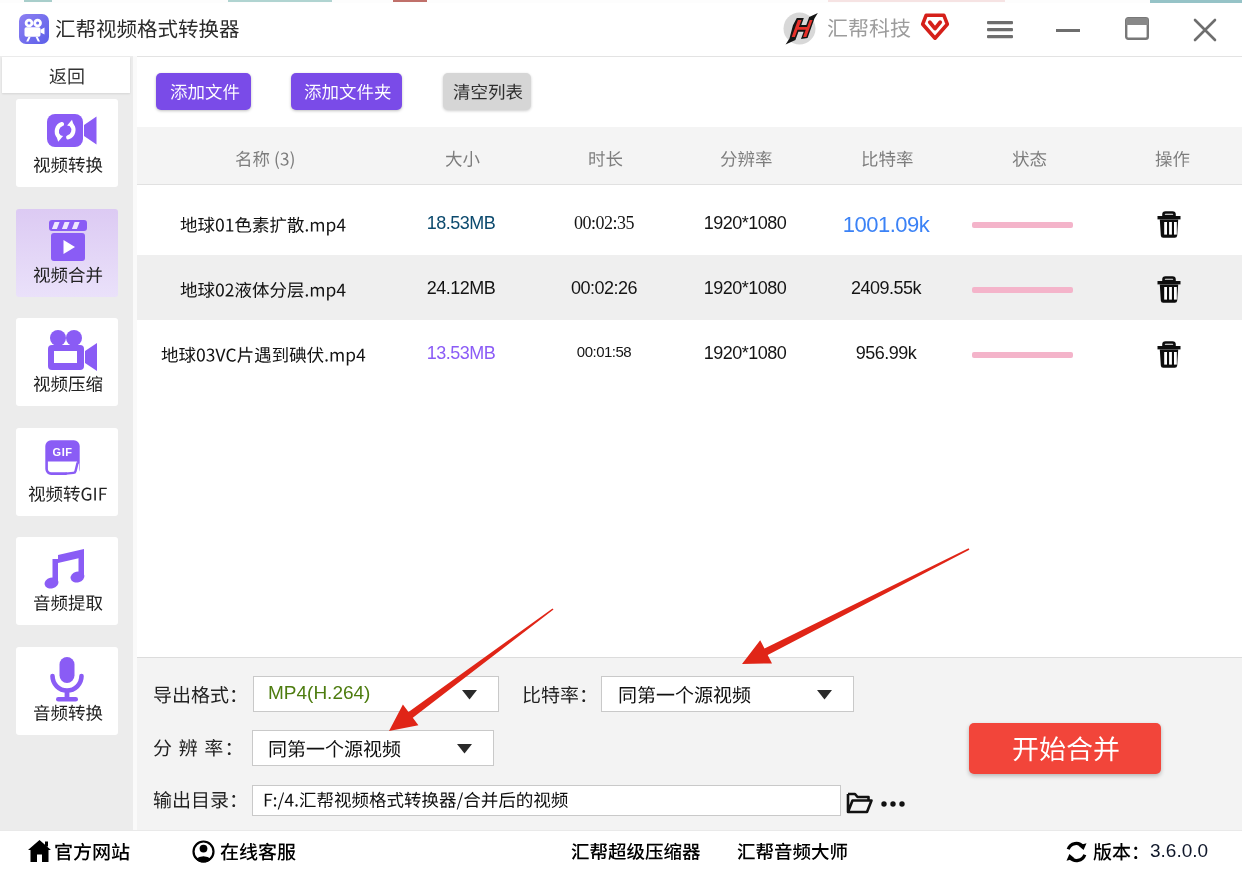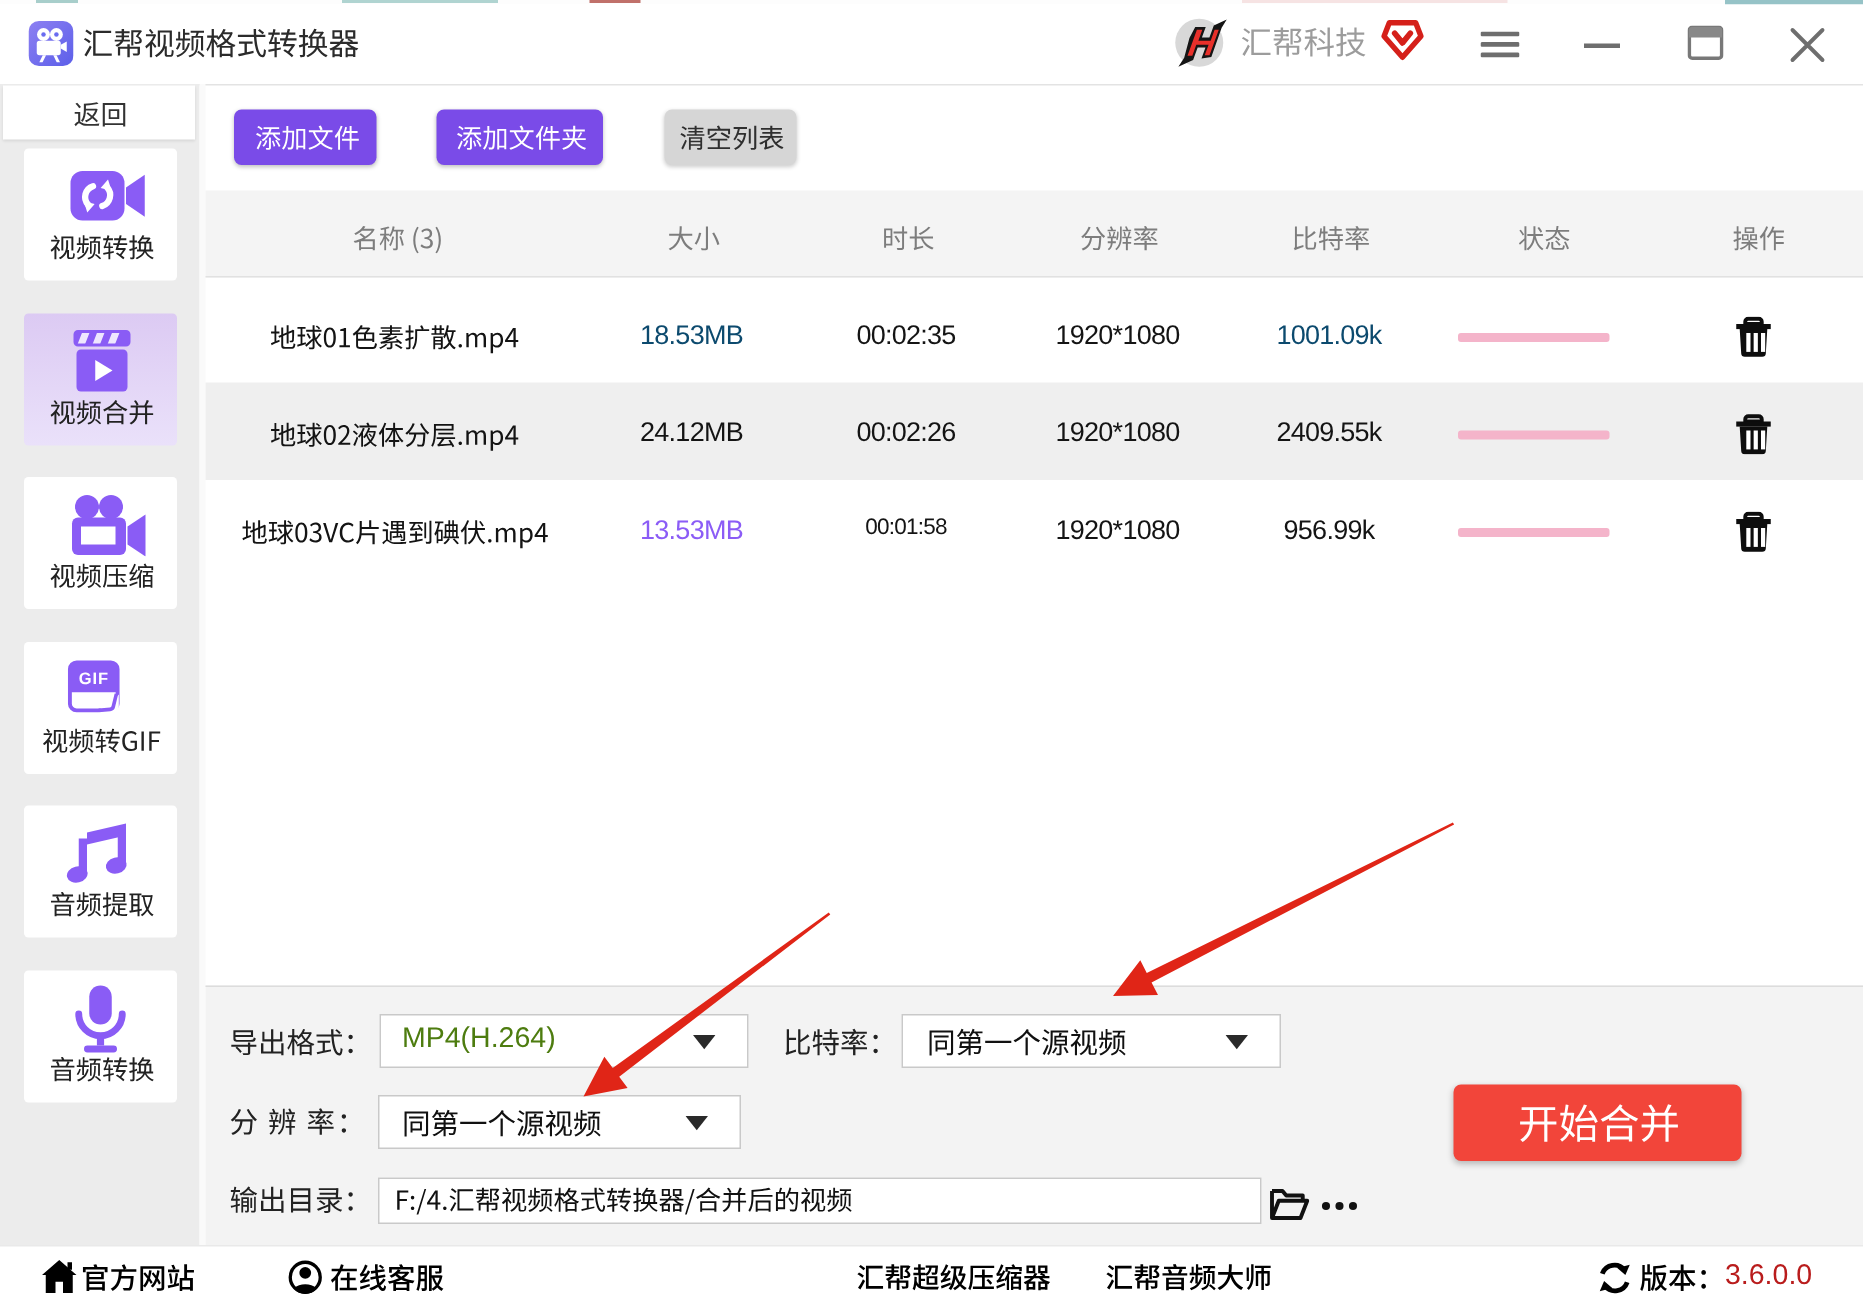--- a/index.html
+++ b/index.html
@@ -172,23 +172,23 @@
 <svg class="t" style="left:1010.5px;top:148.0px" width="37" height="22" viewBox="0 0 37 22">
       <path transform="translate(1,17.50)" fill="#7d7d7d" d="M13.0 -13.5C13.7 -12.6 14.6 -11.2 15.1 -10.4L16.1 -11.1C15.7 -11.9 14.8 -13.2 14.0 -14.1ZM0.9 -11.8C1.7 -10.8 2.7 -9.4 3.1 -8.5L4.1 -9.2C3.7 -10.1 2.7 -11.4 1.9 -12.4ZM10.3 -14.7V-10.6L10.3 -9.5H6.2V-8.2H10.2C9.9 -5.4 9.0 -2.1 5.7 0.5C6.1 0.8 6.5 1.1 6.8 1.4C9.4 -0.8 10.7 -3.4 11.2 -6.0C12.2 -2.7 13.7 -0.1 16.1 1.4C16.3 1.0 16.7 0.5 17.0 0.3C14.3 -1.2 12.7 -4.4 11.8 -8.2H16.6V-9.5H11.6L11.6 -10.6V-14.7ZM0.6 -3.4 1.3 -2.3C2.2 -3.1 3.3 -4.1 4.3 -5.1V1.4H5.6V-14.7H4.3V-6.7C2.9 -5.4 1.5 -4.1 0.6 -3.4Z M24.2 -7.2C25.2 -6.6 26.4 -5.7 27.0 -5.0L28.2 -5.8C27.5 -6.4 26.3 -7.3 25.3 -7.9ZM22.2 -4.2V-0.8C22.2 0.6 22.8 1.0 24.8 1.0C25.2 1.0 28.4 1.0 28.9 1.0C30.6 1.0 31.0 0.5 31.2 -1.7C30.8 -1.8 30.2 -2.0 30.0 -2.2C29.9 -0.4 29.7 -0.2 28.8 -0.2C28.1 -0.2 25.4 -0.2 24.9 -0.2C23.7 -0.2 23.5 -0.3 23.5 -0.8V-4.2ZM24.7 -4.6C25.7 -3.7 26.9 -2.4 27.4 -1.6L28.5 -2.3C27.9 -3.1 26.7 -4.4 25.7 -5.2ZM30.6 -4.1C31.5 -2.6 32.4 -0.6 32.7 0.6L34.0 0.2C33.6 -1.1 32.7 -3.0 31.8 -4.5ZM20.2 -4.2C19.9 -2.8 19.2 -1.0 18.4 0.1L19.6 0.7C20.4 -0.5 21.0 -2.4 21.4 -3.8ZM25.7 -14.8C25.6 -13.9 25.5 -13.1 25.3 -12.2H18.5V-11.0H24.9C24.1 -8.7 22.4 -6.8 18.3 -5.8C18.6 -5.5 18.9 -5.0 19.0 -4.7C23.6 -5.9 25.4 -8.2 26.3 -11.0C27.6 -7.9 29.9 -5.7 33.4 -4.8C33.6 -5.2 34.0 -5.7 34.3 -6.0C31.1 -6.7 28.9 -8.5 27.7 -11.0H34.1V-12.2H26.6C26.8 -13.1 26.9 -13.9 27.0 -14.8Z"></path>
     </svg>
 <svg class="t" style="left:1153.5px;top:148.0px" width="37" height="22" viewBox="0 0 37 22">
       <path transform="translate(1,17.50)" fill="#7d7d7d" d="M9.2 -13.0H13.3V-11.1H9.2ZM8.1 -14.0V-10.2H14.5V-14.0ZM7.4 -8.4H9.7V-6.4H7.4ZM12.8 -8.4H15.2V-6.4H12.8ZM2.8 -14.7V-11.2H0.8V-9.9H2.8V-6.1C2.0 -5.8 1.2 -5.6 0.6 -5.4L1.0 -4.1L2.8 -4.8V-0.1C2.8 0.1 2.7 0.1 2.5 0.1C2.4 0.1 1.9 0.1 1.3 0.1C1.4 0.5 1.6 1.0 1.6 1.3C2.5 1.3 3.1 1.3 3.5 1.1C3.9 0.9 4.0 0.5 4.0 -0.1V-5.3L5.8 -6.0L5.5 -7.1L4.0 -6.6V-9.9H5.7V-11.2H4.0V-14.7ZM10.6 -5.4V-4.1H6.0V-3.0H9.8C8.6 -1.7 6.7 -0.6 4.8 -0.0C5.1 0.2 5.5 0.7 5.7 1.0C7.5 0.4 9.3 -0.8 10.6 -2.3V1.4H11.8V-2.4C13.0 -1.0 14.6 0.2 16.1 0.9C16.3 0.5 16.6 0.1 16.9 -0.2C15.4 -0.7 13.7 -1.8 12.6 -3.0H16.6V-4.1H11.8V-5.4H16.3V-9.4H11.7V-5.4H10.7V-9.4H6.3V-5.4Z M26.7 -14.5C25.8 -11.9 24.4 -9.4 22.8 -7.7C23.1 -7.5 23.6 -7.1 23.9 -6.8C24.7 -7.8 25.6 -9.1 26.4 -10.5H27.6V1.4H28.9V-2.9H34.2V-4.1H28.9V-6.8H33.9V-8.0H28.9V-10.5H34.3V-11.8H27.0C27.4 -12.5 27.7 -13.4 28.0 -14.2ZM22.5 -14.6C21.5 -12.0 19.9 -9.3 18.1 -7.6C18.4 -7.4 18.8 -6.6 18.9 -6.3C19.5 -6.9 20.1 -7.6 20.6 -8.4V1.4H21.9V-10.5C22.6 -11.7 23.3 -13.0 23.7 -14.2Z"></path>
     </svg>
 <svg class="t" style="left:179.0px;top:213.5px" width="168" height="22" viewBox="0 0 168 22">
       <path transform="translate(1,17.50)" fill="#141414" d="M7.5 -13.1V-8.3L5.6 -7.5L6.1 -6.3L7.5 -6.9V-1.4C7.5 0.5 8.1 1.0 10.1 1.0C10.6 1.0 13.9 1.0 14.4 1.0C16.2 1.0 16.7 0.2 16.9 -2.2C16.5 -2.2 16.0 -2.5 15.7 -2.7C15.6 -0.7 15.4 -0.2 14.4 -0.2C13.7 -0.2 10.7 -0.2 10.2 -0.2C9.0 -0.2 8.8 -0.4 8.8 -1.3V-7.5L11.1 -8.5V-2.5H12.4V-9.0L14.8 -10.0C14.8 -7.2 14.8 -5.3 14.7 -4.8C14.6 -4.4 14.4 -4.4 14.2 -4.4C14.0 -4.4 13.4 -4.4 13.0 -4.4C13.1 -4.1 13.2 -3.6 13.3 -3.3C13.8 -3.3 14.5 -3.3 14.9 -3.4C15.5 -3.5 15.8 -3.8 15.9 -4.6C16.0 -5.2 16.1 -7.9 16.1 -11.1L16.1 -11.4L15.2 -11.7L15.0 -11.6L14.7 -11.3L12.4 -10.3V-14.7H11.1V-9.8L8.8 -8.8V-13.1ZM0.6 -2.7 1.1 -1.4C2.6 -2.1 4.6 -3.0 6.5 -3.8L6.2 -5.0L4.2 -4.2V-9.2H6.3V-10.5H4.2V-14.5H3.0V-10.5H0.7V-9.2H3.0V-3.6C2.1 -3.3 1.2 -2.9 0.6 -2.7Z M24.4 -8.9C25.1 -7.8 25.9 -6.4 26.2 -5.6L27.3 -6.1C27.0 -7.0 26.2 -8.3 25.4 -9.3ZM30.5 -13.8C31.3 -13.3 32.2 -12.5 32.6 -11.9L33.4 -12.7C33.0 -13.2 32.0 -14.0 31.3 -14.5ZM32.9 -9.4C32.3 -8.5 31.4 -7.1 30.5 -6.1C30.2 -7.2 29.9 -8.4 29.7 -9.8V-10.4H34.3V-11.7H29.7V-14.7H28.4V-11.7H24.1V-10.4H28.4V-5.8C26.6 -4.2 24.6 -2.5 23.4 -1.5L24.2 -0.4C25.4 -1.5 27.0 -2.9 28.4 -4.4V-0.2C28.4 0.1 28.3 0.2 28.0 0.2C27.7 0.2 26.8 0.2 25.8 0.1C26.0 0.5 26.2 1.1 26.3 1.4C27.7 1.4 28.5 1.4 29.0 1.1C29.5 0.9 29.7 0.6 29.7 -0.2V-5.1C30.5 -2.9 31.7 -1.3 33.7 0.1C33.9 -0.2 34.2 -0.6 34.6 -0.9C32.9 -2.0 31.8 -3.3 31.0 -5.0C31.9 -6.0 33.1 -7.6 34.0 -8.8ZM18.1 -1.7 18.4 -0.4C20.0 -0.9 22.1 -1.6 24.0 -2.2L23.8 -3.4L21.6 -2.7V-7.2H23.4V-8.5H21.6V-12.3H23.7V-13.5H18.3V-12.3H20.4V-8.5H18.4V-7.2H20.4V-2.4Z M39.9 0.2C42.3 0.2 43.9 -2.0 43.9 -6.5C43.9 -10.9 42.3 -13.1 39.9 -13.1C37.4 -13.1 35.9 -10.9 35.9 -6.5C35.9 -2.0 37.4 0.2 39.9 0.2ZM39.9 -1.1C38.4 -1.1 37.4 -2.7 37.4 -6.5C37.4 -10.2 38.4 -11.8 39.9 -11.8C41.3 -11.8 42.3 -10.2 42.3 -6.5C42.3 -2.7 41.3 -1.1 39.9 -1.1Z M46.3 0.0H53.3V-1.3H50.7V-12.8H49.5C48.8 -12.4 48.0 -12.1 46.8 -11.9V-10.9H49.1V-1.3H46.3Z M62.7 -8.6V-5.6H58.7V-8.6ZM64.0 -8.6H68.2V-5.6H64.0ZM64.9 -12.0C64.4 -11.3 63.7 -10.4 63.1 -9.9H58.4C59.1 -10.5 59.7 -11.2 60.3 -12.0ZM60.6 -14.8C59.4 -12.4 57.3 -10.3 55.1 -8.9C55.4 -8.7 55.7 -8.0 55.8 -7.7C56.4 -8.1 56.9 -8.5 57.4 -8.9V-1.4C57.4 0.6 58.3 1.1 61.0 1.1C61.7 1.1 67.1 1.1 67.8 1.1C70.4 1.1 71.0 0.3 71.3 -2.4C70.9 -2.5 70.3 -2.7 70.0 -2.9C69.8 -0.6 69.5 -0.1 67.8 -0.1C66.6 -0.1 61.9 -0.1 61.0 -0.1C59.0 -0.1 58.7 -0.4 58.7 -1.4V-4.3H68.2V-3.5H69.5V-9.9H64.7C65.5 -10.7 66.3 -11.7 66.9 -12.6L66.0 -13.2L65.8 -13.2H61.1C61.4 -13.5 61.6 -13.9 61.8 -14.3Z M83.1 -1.5C84.5 -0.8 86.4 0.4 87.3 1.1L88.4 0.3C87.4 -0.5 85.5 -1.5 84.0 -2.2ZM77.1 -2.2C76.0 -1.3 74.3 -0.4 72.7 0.3C73.0 0.5 73.5 0.9 73.7 1.2C75.2 0.5 77.1 -0.6 78.3 -1.8ZM75.3 -5.1C75.6 -5.3 76.1 -5.3 79.6 -5.5C78.0 -4.8 76.6 -4.3 76.1 -4.1C75.0 -3.8 74.2 -3.6 73.6 -3.5C73.7 -3.2 73.9 -2.6 74.0 -2.4C74.4 -2.5 75.1 -2.6 80.3 -2.9V-0.1C80.3 0.1 80.2 0.1 79.9 0.1C79.7 0.2 78.7 0.2 77.6 0.1C77.9 0.5 78.1 1.0 78.1 1.3C79.4 1.3 80.3 1.3 80.8 1.1C81.4 0.9 81.6 0.6 81.6 -0.1V-3.0L85.9 -3.2C86.4 -2.8 86.8 -2.4 87.1 -2.1L88.1 -2.8C87.4 -3.6 85.9 -4.7 84.7 -5.5L83.7 -4.9C84.1 -4.6 84.5 -4.4 84.9 -4.1L77.7 -3.7C80.1 -4.5 82.5 -5.5 84.9 -6.8L84.0 -7.6C83.3 -7.3 82.6 -6.9 81.9 -6.5L77.8 -6.3C78.8 -6.7 79.7 -7.2 80.6 -7.8L80.2 -8.1H88.5V-9.2H81.3V-10.3H86.7V-11.3H81.3V-12.4H87.7V-13.4H81.3V-14.7H80.0V-13.4H73.8V-12.4H80.0V-11.3H74.7V-10.3H80.0V-9.2H72.9V-8.1H79.0C77.9 -7.4 76.6 -6.8 76.2 -6.6C75.7 -6.4 75.3 -6.3 75.0 -6.3C75.1 -6.0 75.2 -5.4 75.3 -5.1Z M92.5 -14.7V-11.2H90.4V-9.9H92.5V-6.1C91.6 -5.8 90.8 -5.6 90.1 -5.4L90.5 -4.1L92.5 -4.7V-0.2C92.5 0.0 92.4 0.1 92.2 0.1C92.0 0.1 91.3 0.1 90.5 0.1C90.7 0.4 90.9 1.0 90.9 1.3C92.0 1.3 92.7 1.3 93.1 1.1C93.6 0.9 93.7 0.5 93.7 -0.2V-5.1L95.7 -5.8L95.5 -7.0L93.7 -6.5V-9.9H95.7V-11.2H93.7V-14.7ZM100.1 -14.2C100.5 -13.5 100.9 -12.7 101.2 -12.0H96.8V-7.7C96.8 -5.1 96.6 -1.7 94.7 0.7C95.0 0.9 95.5 1.2 95.8 1.5C97.8 -1.1 98.1 -4.9 98.1 -7.6V-10.8H106.1V-12.0H101.9L102.5 -12.3C102.2 -12.9 101.7 -13.9 101.3 -14.6Z M113.1 -14.6V-12.6H110.9V-14.6H109.7V-12.6H107.9V-11.5H109.7V-9.4H107.6V-8.3H116.2V-9.4H114.4V-11.5H116.1V-12.6H114.4V-14.6ZM110.9 -11.5H113.1V-9.4H110.9ZM110.1 -3.8H113.9V-2.6H110.1ZM110.1 -4.8V-6.1H113.9V-4.8ZM108.9 -7.1V1.4H110.1V-1.6H113.9V0.0C113.9 0.2 113.9 0.3 113.7 0.3C113.5 0.3 112.8 0.3 112.0 0.3C112.2 0.6 112.3 1.1 112.4 1.4C113.5 1.4 114.2 1.4 114.6 1.2C115.0 1.0 115.2 0.6 115.2 0.0V-7.1ZM118.3 -10.2H121.3C121.0 -8.0 120.5 -6.1 119.8 -4.6C119.1 -6.2 118.6 -8.1 118.2 -10.1ZM117.9 -14.7C117.5 -11.7 116.7 -8.8 115.5 -7.0C115.8 -6.7 116.2 -6.2 116.4 -5.9C116.8 -6.5 117.2 -7.2 117.5 -8.1C117.9 -6.3 118.4 -4.6 119.1 -3.2C118.2 -1.7 116.9 -0.6 115.2 0.3C115.5 0.6 115.9 1.1 116.0 1.4C117.6 0.5 118.8 -0.6 119.8 -1.9C120.6 -0.5 121.6 0.6 122.9 1.4C123.1 1.1 123.6 0.5 123.9 0.3C122.5 -0.5 121.4 -1.6 120.5 -3.2C121.5 -5.1 122.2 -7.4 122.6 -10.2H123.7V-11.4H118.6C118.9 -12.4 119.1 -13.5 119.2 -14.5Z M126.9 0.2C127.5 0.2 128.0 -0.3 128.0 -1.0C128.0 -1.7 127.5 -2.2 126.9 -2.2C126.2 -2.2 125.7 -1.7 125.7 -1.0C125.7 -0.3 126.2 0.2 126.9 0.2Z M130.9 0.0H132.5V-6.9C133.4 -7.9 134.2 -8.3 134.9 -8.3C136.1 -8.3 136.7 -7.6 136.7 -5.8V0.0H138.2V-6.9C139.1 -7.9 139.9 -8.3 140.6 -8.3C141.9 -8.3 142.4 -7.6 142.4 -5.8V0.0H144.0V-6.0C144.0 -8.4 143.1 -9.7 141.1 -9.7C140.0 -9.7 139.0 -9.0 138.0 -7.9C137.6 -9.0 136.8 -9.7 135.4 -9.7C134.2 -9.7 133.2 -9.0 132.4 -8.1H132.4L132.2 -9.5H130.9Z M147.1 4.0H148.7V0.8L148.7 -0.9C149.5 -0.2 150.4 0.2 151.3 0.2C153.5 0.2 155.4 -1.6 155.4 -4.9C155.4 -7.8 154.1 -9.7 151.6 -9.7C150.5 -9.7 149.5 -9.1 148.6 -8.4H148.6L148.4 -9.5H147.1ZM151.0 -1.1C150.4 -1.1 149.6 -1.4 148.7 -2.1V-7.1C149.6 -7.9 150.4 -8.4 151.2 -8.4C153.1 -8.4 153.8 -7.0 153.8 -4.9C153.8 -2.5 152.6 -1.1 151.0 -1.1Z M162.3 0.0H163.8V-3.5H165.5V-4.8H163.8V-12.8H162.0L156.7 -4.6V-3.5H162.3ZM162.3 -4.8H158.4L161.3 -9.2C161.6 -9.8 162.0 -10.5 162.3 -11.1H162.4C162.3 -10.4 162.3 -9.4 162.3 -8.8Z"></path>
     </svg>
 <div class="L" style="left:461.0px;transform:translateX(-50%);top:214.4px;font-size:18px;color:#0c4a6e;letter-spacing:-0.5px;">18.53MB</div>
-<div class="L" style="left:604.0px;transform:translateX(-50%);top:214.4px;font-size:18px;color:#141414;letter-spacing:-0.5px;">00:02:35</div>
+<div class="L" style="left:604.0px;transform:translateX(-50%);top:214.4px;font-size:18px;color:#141414;letter-spacing:-0.5px;font-family:Liberation Serif, serif;">00:02:35</div>
 <div class="L" style="left:745.0px;transform:translateX(-50%);top:214.4px;font-size:18px;color:#141414;letter-spacing:-0.5px;">1920*1080</div>
-<div class="L" style="left:886.0px;transform:translateX(-50%);top:214.4px;font-size:18px;color:#0c4a6e;letter-spacing:-0.5px;text-align:right;">1001.09k</div>
+<div class="L" style="left:886.0px;transform:translateX(-50%);top:214.4px;font-size:22px;color:#3b82f6;letter-spacing:-0.5px;text-align:right;">1001.09k</div>
 <div class="abs" style="left:972px;top:221.5px;width:101px;height:6px;background:#f4b4ca;border-radius:2px"></div>
 <svg class="abs" width="24" height="27" style="left:1157px;top:211.0px" viewBox="0 0 24 27">
 <path d="M8.5 1.5 h7 a2 2 0 0 1 2 2 v1.5 h-11 v-1.5 a2 2 0 0 1 2-2 z" fill="none" stroke="#0d0d0d" stroke-width="2.6"></path>
 <rect x="0.5" y="5" width="23" height="3.4" fill="#0d0d0d"></rect>
 <path d="M2.8 8.4 h18.4 l-1 16.2 a2.4 2.4 0 0 1 -2.4 2.2 H6.2 a2.4 2.4 0 0 1 -2.4 -2.2 z" fill="#0d0d0d"></path>
 <rect x="7.2" y="11" width="2.8" height="12.6" fill="#fff"></rect>
 <rect x="12.1" y="11" width="2.8" height="12.6" fill="#fff"></rect>
 <rect x="17" y="11" width="2.8" height="12.6" fill="#fff"></rect>
 </svg>
 <div class="abs" style="left:137px;top:255px;width:1105px;height:65px;background:#efefef"></div>
@@ -297,17 +297,17 @@
     </svg>
 <svg class="abs" width="23" height="22" style="left:1065px;top:841px" viewBox="0 0 23 22">
 <path d="M3.2 8.2 a8.6 8.6 0 0 1 14.8 -2.6" fill="none" stroke="#000" stroke-width="3.2"></path>
 <path d="M21.5 2.2 L18.6 9 L13.2 4.4 Z" fill="#000"></path>
 <path d="M19.8 13.8 a8.6 8.6 0 0 1 -14.8 2.6" fill="none" stroke="#000" stroke-width="3.2"></path>
 <path d="M1.5 19.8 L4.4 13 L9.8 17.6 Z" fill="#000"></path>
     </svg>
 <svg class="t" style="left:1092.0px;top:840.0px" width="59" height="24" viewBox="0 0 59 24">
       <path transform="translate(1,19.00)" fill="#000" d="M1.9 -15.6V-8.1C1.9 -5.3 1.7 -1.8 0.5 0.6C0.9 0.8 1.5 1.3 1.8 1.7C2.9 -0.2 3.3 -2.7 3.4 -5.2H5.7V1.6H7.3V-6.8H3.5L3.5 -8.2V-9.3H8.4V-10.9H6.9V-16.1H5.2V-10.9H3.5V-15.6ZM15.9 -9.0C15.6 -7.1 15.0 -5.4 14.2 -4.0C13.4 -5.5 12.8 -7.2 12.4 -9.0ZM9.1 -14.8V-8.3C9.1 -5.5 8.9 -1.8 7.5 0.7C8.0 0.9 8.6 1.4 8.9 1.7C10.6 -1.0 10.8 -5.1 10.8 -8.3V-9.0H11.0C11.5 -6.6 12.2 -4.4 13.2 -2.5C12.3 -1.3 11.1 -0.4 9.9 0.2C10.2 0.5 10.7 1.2 10.9 1.7C12.2 1.0 13.3 0.1 14.2 -1.0C15.0 0.1 16.0 1.0 17.2 1.7C17.4 1.2 18.0 0.5 18.4 0.2C17.1 -0.4 16.1 -1.3 15.2 -2.4C16.5 -4.4 17.4 -7.1 17.8 -10.4L16.8 -10.7L16.5 -10.6H10.8V-13.4C13.4 -13.6 16.1 -13.9 18.1 -14.4L17.1 -15.9C15.1 -15.4 11.9 -15.0 9.1 -14.8Z M27.5 -10.3V-3.6H23.4C25.0 -5.5 26.3 -7.8 27.3 -10.3ZM29.4 -10.3H29.6C30.6 -7.8 31.9 -5.5 33.5 -3.6H29.4ZM27.5 -16.0V-12.2H20.2V-10.3H25.5C24.2 -7.3 22.0 -4.3 19.6 -2.8C20.0 -2.5 20.6 -1.8 20.9 -1.3C21.8 -2.0 22.6 -2.7 23.3 -3.6V-1.8H27.5V1.6H29.4V-1.8H33.7V-3.5C34.4 -2.7 35.1 -2.0 36.0 -1.4C36.3 -1.9 36.9 -2.6 37.4 -3.0C34.9 -4.5 32.7 -7.3 31.4 -10.3H36.9V-12.2H29.4V-16.0Z M42.8 -9.1C43.6 -9.1 44.3 -9.7 44.3 -10.7C44.3 -11.6 43.6 -12.3 42.8 -12.3C41.9 -12.3 41.2 -11.6 41.2 -10.7C41.2 -9.7 41.9 -9.1 42.8 -9.1ZM42.8 0.1C43.6 0.1 44.3 -0.6 44.3 -1.5C44.3 -2.4 43.6 -3.1 42.8 -3.1C41.9 -3.1 41.2 -2.4 41.2 -1.5C41.2 -0.6 41.9 0.1 42.8 0.1Z"></path>
     </svg>
-<div class="L" style="left:1150.0px;top:841.4px;font-size:19px;color:#b91c1c;">3.6.0.0</div>
+<div class="L" style="left:1150.0px;top:841.4px;font-size:19px;color:#0f172a;">3.6.0.0</div>
 <svg class="abs" width="1242" height="873" style="left:0;top:0;pointer-events:none" viewBox="0 0 1242 873">
 <polygon points="742.0,664.0 772.0,663.4 767.7,655.0 969.4,549.7 968.6,548.3 764.5,648.6 760.2,640.2" fill="#e02517"></polygon>
 <polygon points="389.0,731.0 418.4,725.3 412.8,717.8 553.5,609.6 552.5,608.4 408.5,712.0 402.9,704.5" fill="#e02517"></polygon>
 </svg>
 </div>
 </body></html>

